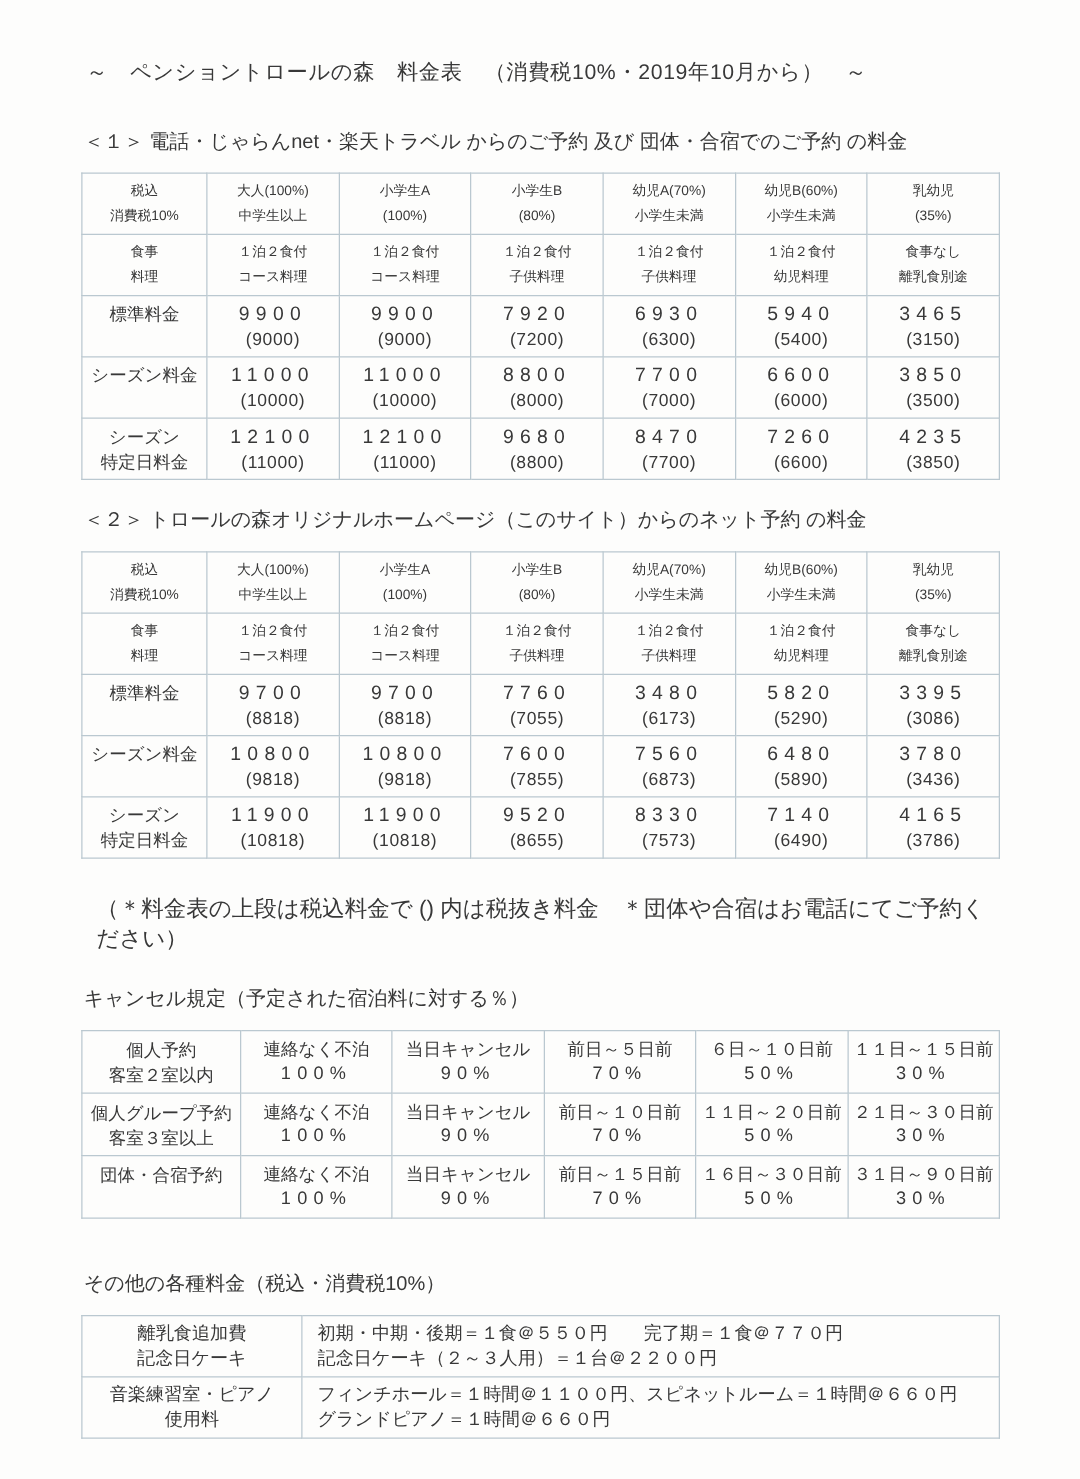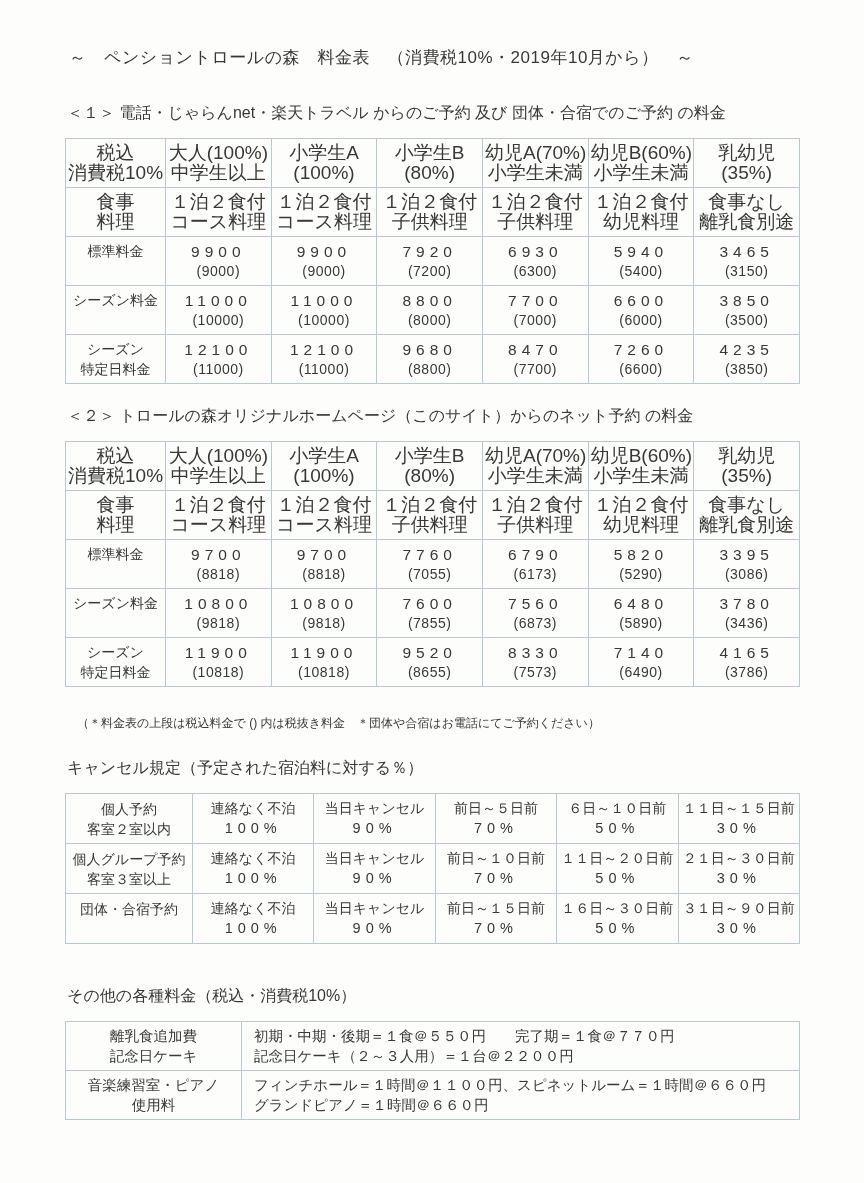--- a/index.html
+++ b/index.html
@@ -11,28 +11,28 @@
     -webkit-font-smoothing:antialiased;
   }
   .page{width:864px;height:1183px;overflow:hidden;position:relative;background:#fdfdfc;}
   .content{padding:46px 64px 7px 65px;}
   .title{font-size:17px;letter-spacing:0.5px;margin:0 0 34px 4px;}
   .sec-heading{font-size:16px;margin:0 0 14px 2px;}
   table{border-collapse:collapse;table-layout:fixed;width:735px;background:#fdfdfc;}
   table{border:1.5px solid #9fb2bc;}
   td{border:1px solid #bac8d0;text-align:center;vertical-align:middle;padding:4px 2px;}
   .cl{height:20px;line-height:20px;font-size:14px;white-space:nowrap;overflow:visible;}
-  .hdr .cl{font-size:19px;}
+  .hdr .cl{font-size:11px;}
   .num{height:21px;line-height:21px;font-size:15.5px;letter-spacing:5px;white-space:nowrap;}
   .par{height:19px;line-height:19px;font-size:14px;letter-spacing:0.5px;white-space:nowrap;}
   .lab .cl{font-size:14px;}
   .price-table{margin-bottom:22px;}
   .price-table tr{height:48px;}
   .t2{margin-bottom:28px;}
-  .note{font-size:12px;margin:12px 0 26px 12px;}
+  .note{font-size:18px;margin:12px 0 26px 12px;}
   .cancel-heading{margin-top:12px;}
   .cancel-table{margin-bottom:42px;}
   .cancel-table tr{height:44px;}
   .pct{height:21px;line-height:21px;font-size:14.5px;letter-spacing:5px;white-space:nowrap;}
   .other-table tr{height:47px;}
   .other-table td.txt{text-align:left;padding-left:12px;}
   .other-table .cl{font-size:14.5px;}
 </style>
 </head>
 <body>
@@ -292,21 +292,21 @@
             </td>
         <td>
               <div class="num">9700</div>
               <div class="par">(8818)</div>
             </td>
         <td>
               <div class="num">7760</div>
               <div class="par">(7055)</div>
             </td>
         <td>
-              <div class="num">6790</div>
+              <div class="num">3480</div>
               <div class="par">(6173)</div>
             </td>
         <td>
               <div class="num">5820</div>
               <div class="par">(5290)</div>
             </td>
         <td>
               <div class="num">3395</div>
               <div class="par">(3086)</div>
             </td>

